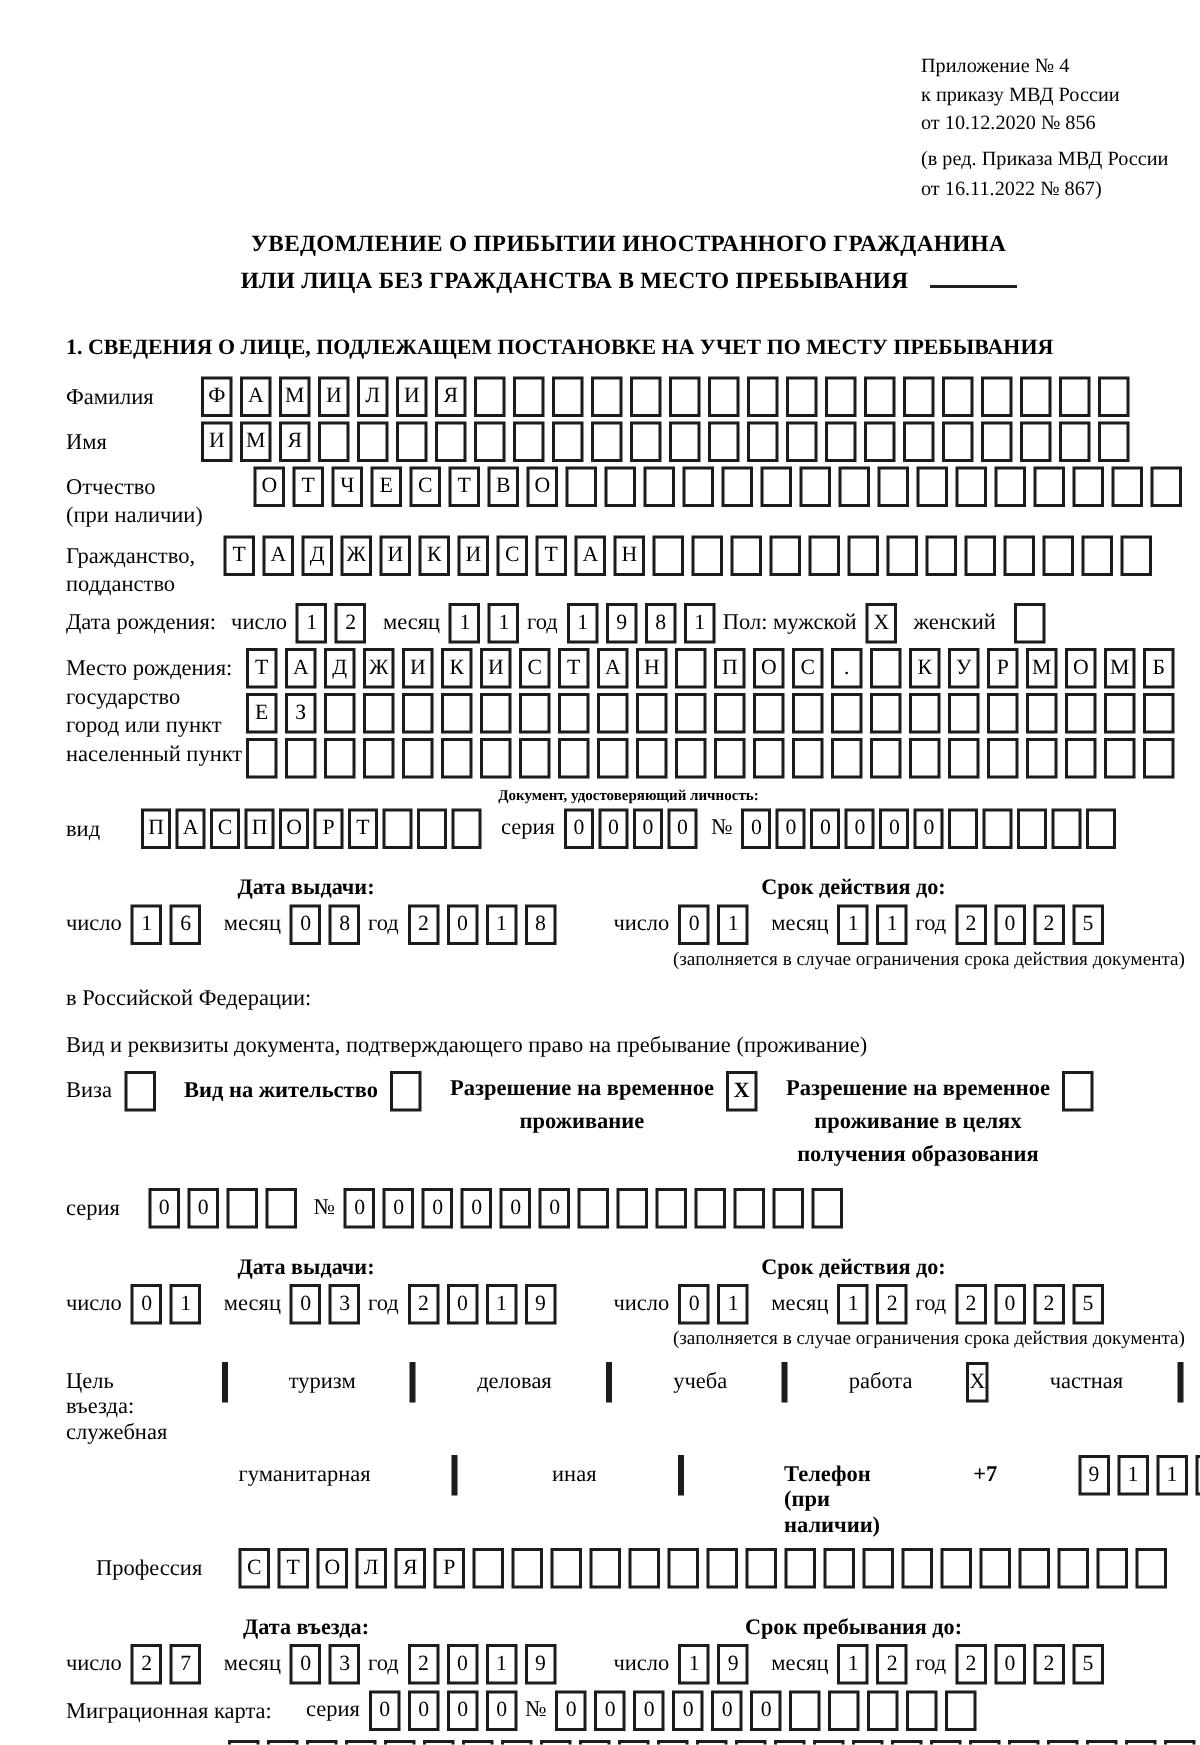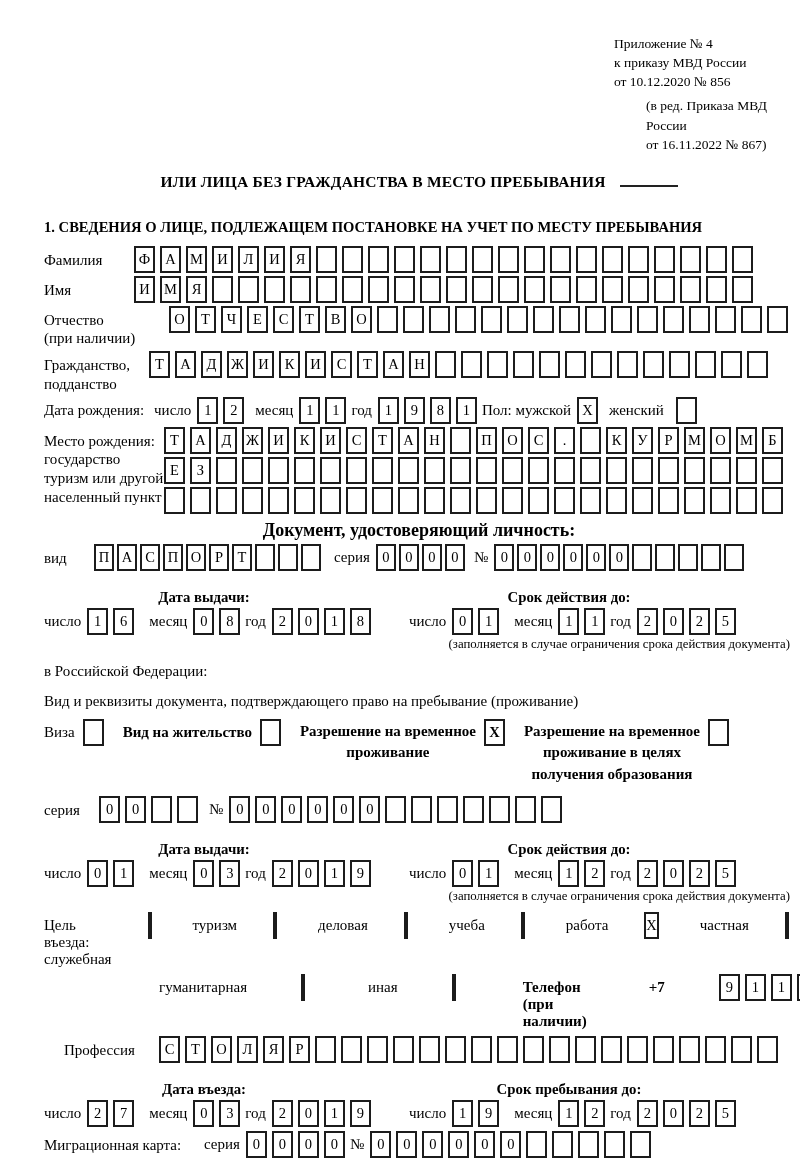--- a/index.html
+++ b/index.html
@@ -5,21 +5,21 @@
   * { box-sizing: border-box; }
   html,body { margin:0; padding:0; }
   body {
     width:800px; height:1163px; background:#ffffff; color:#000;
     font-family:"Liberation Serif", serif; font-size:15px;
     overflow:hidden;
   }
   .page { padding:34px 6px 0 44px; position:relative; }
 
   .annex { margin-left:570px; font-size:13.5px; line-height:1.42; }
-  .annex .edition { margin-top:5px;margin-left:32px; }
+  .annex .edition { margin-top:5px; }
 
   .form-label { text-align:right; padding-right:30px; margin-top:16px;
     font-weight:bold; font-size:15px; letter-spacing:.4px; }
 
   .title { margin-top:16px; text-align:center; font-weight:bold;
     font-size:15.5px; line-height:1.6; letter-spacing:.2px; }
   .blank-underline { display:inline-block; width:58px;
     border-bottom:2.5px solid #222; margin-left:14px; }
 
   .section-title { margin-top:24px; margin-bottom:10px;
@@ -35,21 +35,21 @@
     border:2px solid #1c1c1c; margin-right:5px; text-align:center;
     line-height:23px; font-size:14.5px; background:#fff; vertical-align:top; }
   .tight .cell { width:20px; margin-right:3px; }
   .boxcol .boxes { display:block; margin-top:3px; }
   .boxcol .boxes:first-child { margin-top:0; }
 
   .sub { padding-top:5px; display:inline-block; }
   .ml6 { margin-left:6px; } .ml10 { margin-left:10px; } .ml14 { margin-left:14px;font-weight:bold; }
   .mr6 { margin-right:6px; }
 
-  .doc-header { text-align:center; font-weight:bold; margin-top:6px; font-size:18px; }
+  .doc-header { text-align:center; font-weight:bold; margin-top:6px; font-size:10px; }
 
   .dates { display:flex; margin-top:18px;align-items:center; }
   .dcol { }
   .dcol.left { width:365px; }
   .dcol.right { flex:1; }
   .dhead { text-align:center; font-weight:bold; font-size:14.8px; width:320px; }
   .drow { display:flex; margin-top:2px; }
   .note-right { text-align:right; font-size:12.8px; margin-top:2px; padding-right:4px; }
 
   .plain-line { margin-top:8px; line-height:1.5; }
@@ -72,20 +72,21 @@
         <div>от 10.12.2020 № 856</div>
       </div>
     <div class="edition">
         <div>(в ред. Приказа МВД России</div>
         <div>от 16.11.2022 № 867)</div>
       </div>
   </div>
 
 
   <div class="title">
+    <div>УВЕДОМЛЕНИЕ О ПРИБЫТИИ ИНОСТРАННОГО ГРАЖДАНИНА</div>
     <div><span>ИЛИ ЛИЦА БЕЗ ГРАЖДАНСТВА В МЕСТО ПРЕБЫВАНИЯ</span><span class="blank-underline"></span></div>
   </div>
 
   <div class="section-title">1. СВЕДЕНИЯ О ЛИЦЕ, ПОДЛЕЖАЩЕМ ПОСТАНОВКЕ НА УЧЕТ ПО МЕСТУ ПРЕБЫВАНИЯ</div>
 
   <div class="frow">
     <span class="lbl w90">Фамилия</span>
     <span class="boxes"><span class="cell">Ф</span><span class="cell">А</span><span class="cell">М</span><span class="cell">И</span><span class="cell">Л</span><span class="cell">И</span><span class="cell">Я</span><span class="cell"></span><span class="cell"></span><span class="cell"></span><span class="cell"></span><span class="cell"></span><span class="cell"></span><span class="cell"></span><span class="cell"></span><span class="cell"></span><span class="cell"></span><span class="cell"></span><span class="cell"></span><span class="cell"></span><span class="cell"></span><span class="cell"></span><span class="cell"></span><span class="cell"></span></span>
   </div>
 
@@ -121,21 +122,21 @@
     <span class="sub mr6">Пол: мужской</span>
     <span class="cell">X</span>
     <span class="sub ml6 mr6">женский</span>
     <span class="cell ml6"></span>
   </div>
 
   <div class="frow">
     <div class="lbl w120">
         <div>Место рождения:</div>
         <div>государство</div>
-        <div>туризм или другой</div>
+        <div>город или пункт</div>
         <div>населенный пункт</div>
       </div>
     <div class="boxcol">
       <div class="boxes"><span class="cell">Т</span><span class="cell">А</span><span class="cell">Д</span><span class="cell">Ж</span><span class="cell">И</span><span class="cell">К</span><span class="cell">И</span><span class="cell">С</span><span class="cell">Т</span><span class="cell">А</span><span class="cell">Н</span><span class="cell"></span><span class="cell">П</span><span class="cell">О</span><span class="cell">С</span><span class="cell">.</span><span class="cell"></span><span class="cell">К</span><span class="cell">У</span><span class="cell">Р</span><span class="cell">М</span><span class="cell">О</span><span class="cell">М</span><span class="cell">Б</span></div>
       <div class="boxes"><span class="cell">Е</span><span class="cell">З</span><span class="cell"></span><span class="cell"></span><span class="cell"></span><span class="cell"></span><span class="cell"></span><span class="cell"></span><span class="cell"></span><span class="cell"></span><span class="cell"></span><span class="cell"></span><span class="cell"></span><span class="cell"></span><span class="cell"></span><span class="cell"></span><span class="cell"></span><span class="cell"></span><span class="cell"></span><span class="cell"></span><span class="cell"></span><span class="cell"></span><span class="cell"></span><span class="cell"></span></div>
       <div class="boxes"><span class="cell"></span><span class="cell"></span><span class="cell"></span><span class="cell"></span><span class="cell"></span><span class="cell"></span><span class="cell"></span><span class="cell"></span><span class="cell"></span><span class="cell"></span><span class="cell"></span><span class="cell"></span><span class="cell"></span><span class="cell"></span><span class="cell"></span><span class="cell"></span><span class="cell"></span><span class="cell"></span><span class="cell"></span><span class="cell"></span><span class="cell"></span><span class="cell"></span><span class="cell"></span><span class="cell"></span></div>
     </div>
   </div>
 
   <div class="doc-header">Документ, удостоверяющий личность:</div>

